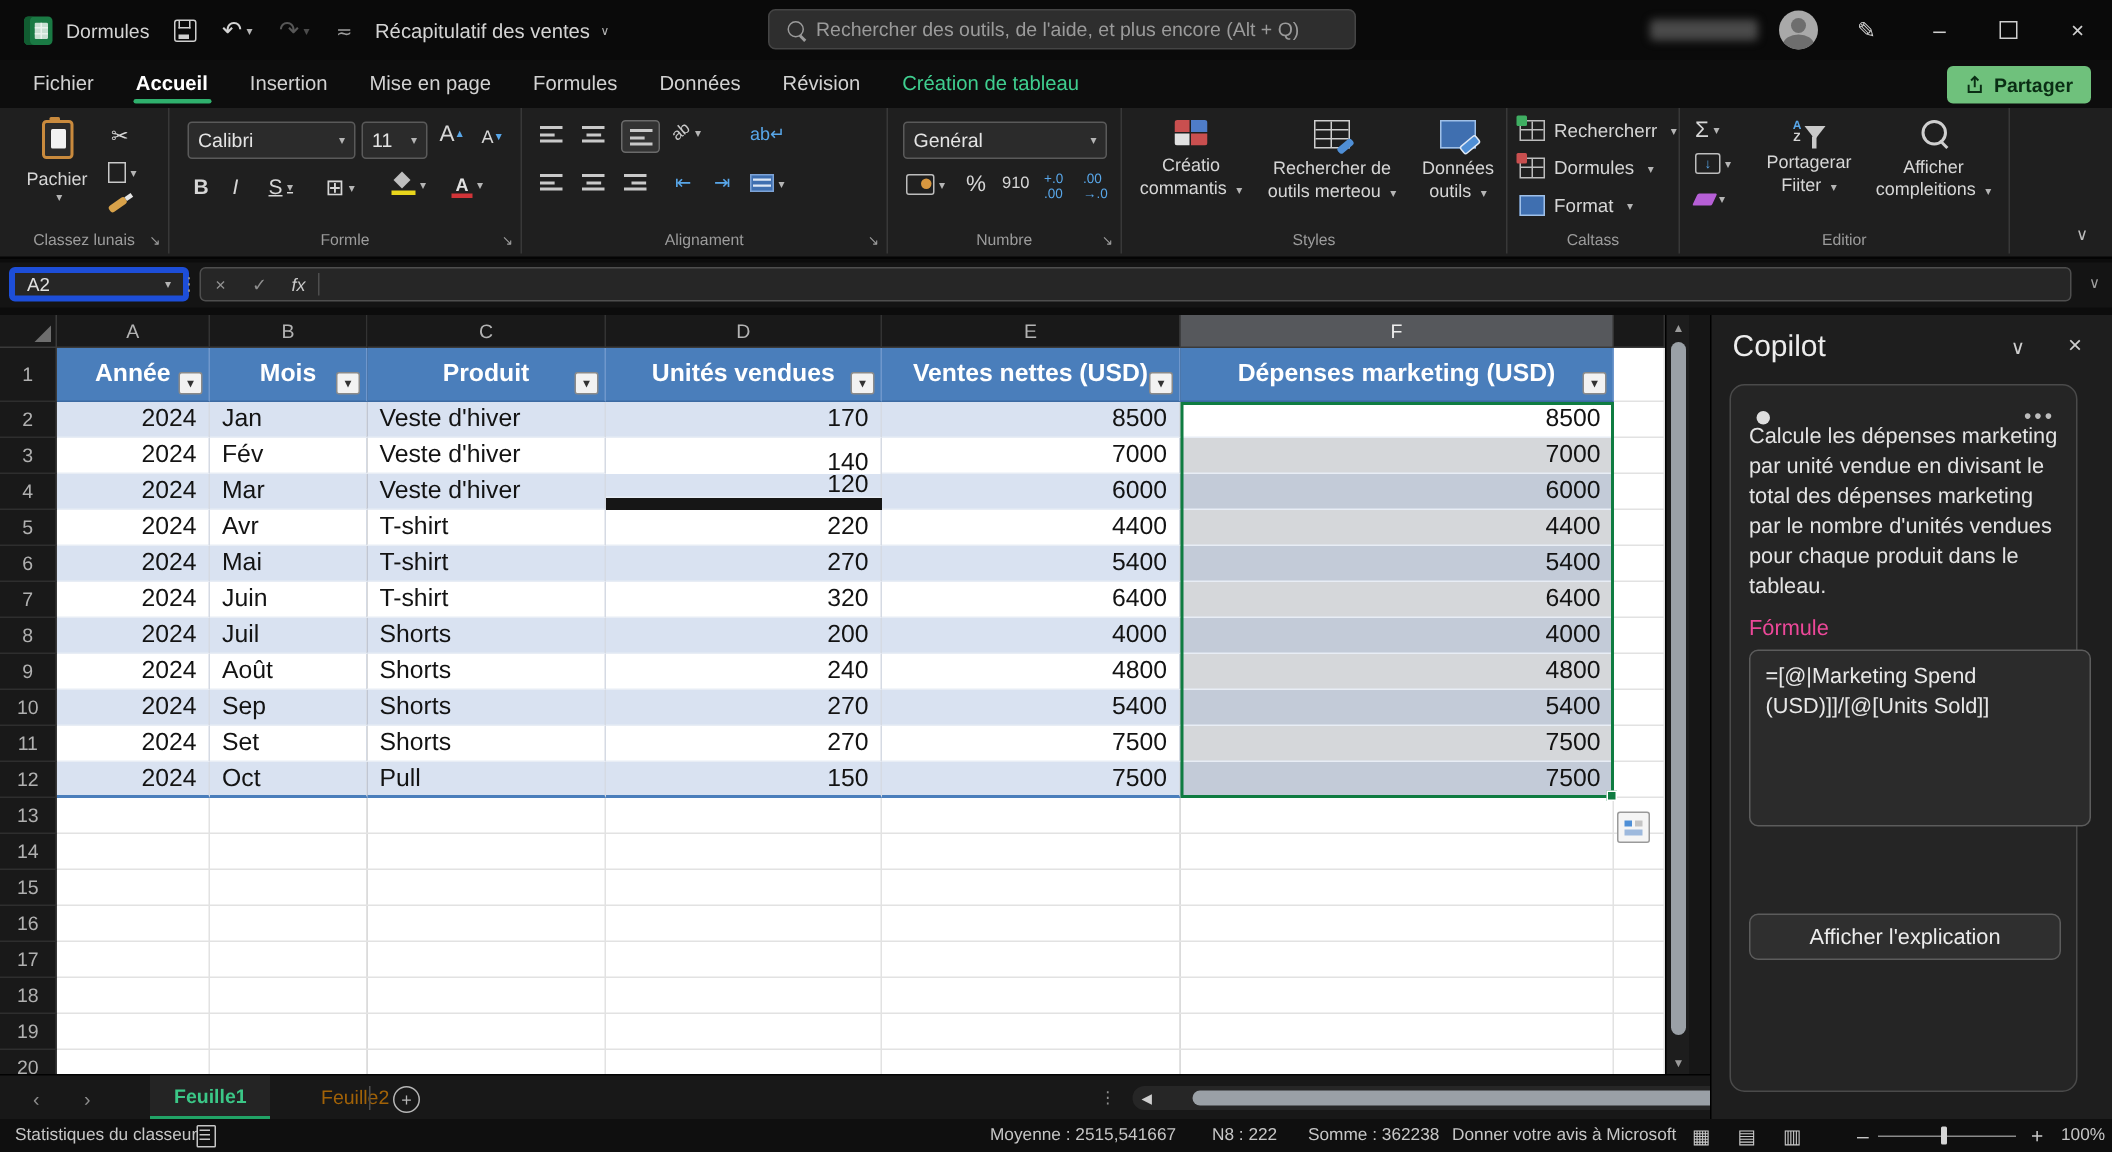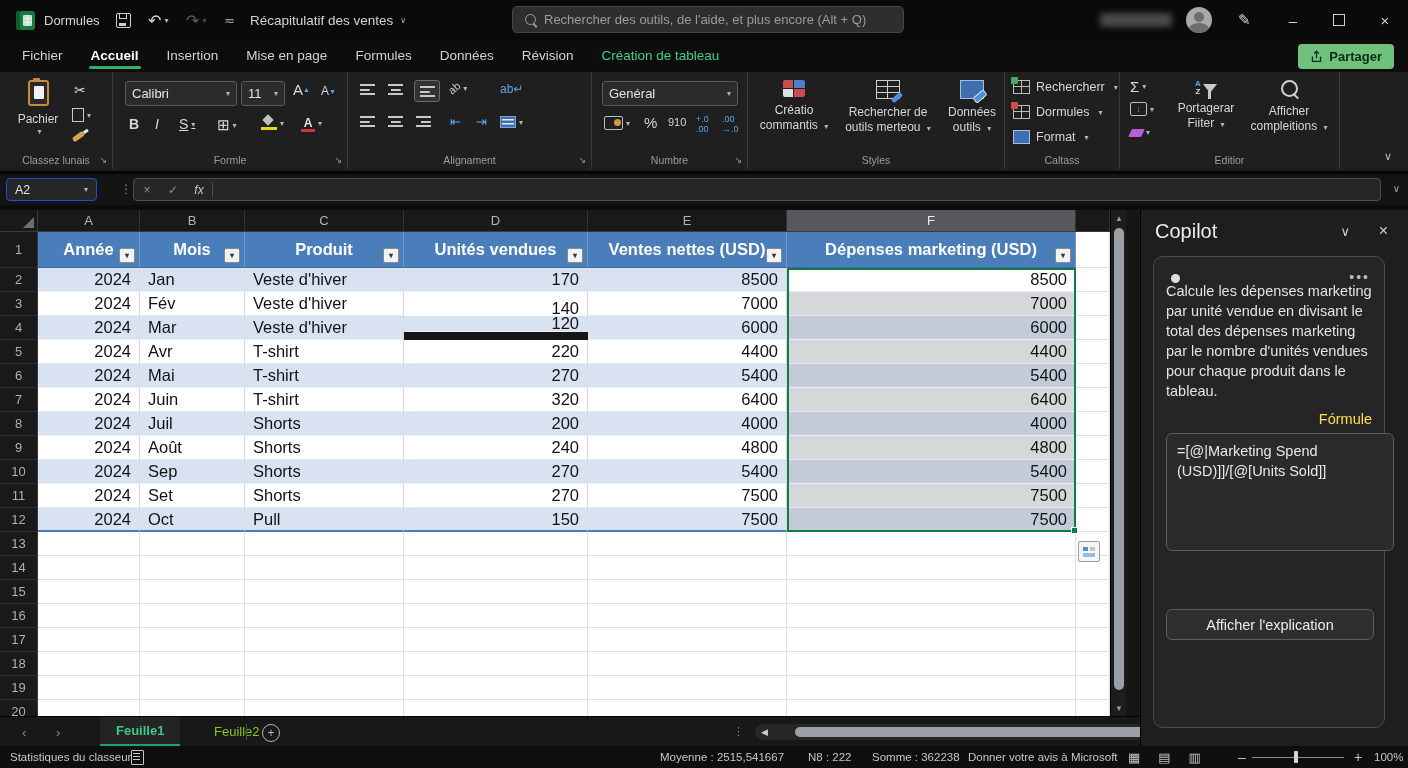--- a/index.html
+++ b/index.html
@@ -103,21 +103,21 @@
   .funnel{width:0;height:0;border-left:7px solid transparent;border-right:7px solid transparent;border-top:9px solid #c9c9c9;position:relative;}
   .funnel::after{content:"";position:absolute;left:-1.5px;top:-2px;width:3px;height:8px;background:#c9c9c9;}
   .ic-mag{width:13px;height:13px;border:2px solid #cfcfcf;border-radius:50%;position:relative;}
   .ic-mag::after{content:"";position:absolute;left:11px;top:11px;width:7px;height:2px;background:#cfcfcf;transform:rotate(45deg);transform-origin:0 0;}
   .filldown-ic{width:15px;height:12px;border:1.2px solid #bdbdbd;border-radius:2px;color:#58a6e8;font-size:9px;display:flex;align-items:center;justify-content:center;}
   .wrap-ic{font-size:12px;color:#58a6e8;}
   .orient-ic{font-size:11px;color:#c9c9c9;transform:rotate(-40deg);display:inline-block;}
 
   
   #formulabar{position:absolute;top:175px;left:0;width:1408px;height:30px;background:#141414;}
-  #namebox{position:absolute;left:6px;top:3px;width:91px;height:23px;background:#262626;border:1px solid #1d4ed8;border-radius:4px;
+  #namebox{position:absolute;left:6px;top:3px;width:120px;height:23px;background:#262626;border:4px solid #1d4ed8;border-radius:4px;
     color:#e0e0e0;font-size:12.5px;display:flex;align-items:center;justify-content:space-between;padding:0 8px;box-sizing:border-box;}
   #fxbox{position:absolute;left:133px;top:3px;width:1248px;height:23px;background:#262626;border:1px solid #4e4e4e;border-radius:4px;
     display:flex;align-items:center;box-sizing:border-box;}
   .fxic{width:26px;text-align:center;color:#8f8f8f;font-size:12px;}
   #fb-dots{position:absolute;left:120px;top:7px;color:#8f8f8f;font-size:12px;}
   #fb-chev{position:absolute;right:8px;top:8px;color:#9f9f9f;font-size:10px;}
 
   
   #sheet{position:absolute;top:210px;left:0;width:1140px;height:506px;background:#161616;overflow:hidden;}
   #letters{position:absolute;top:0;left:0;height:22px;display:flex;}
@@ -149,21 +149,21 @@
     display:flex;align-items:center;justify-content:center;}
   .qa-in{width:12px;height:10px;background:linear-gradient(#4f8fd6 0 0) 0 0/5px 4px no-repeat,linear-gradient(#9db9dd 0 0) 0 6px/12px 4px no-repeat,
     linear-gradient(#c4c4c4 0 0) 7px 0/5px 4px no-repeat;}
   #vscroll{position:absolute;left:1110px;top:0;width:16px;height:506px;background:#1d1d1d;border-left:1px solid #000;box-sizing:border-box;}
   .varrow{position:absolute;left:0;width:16px;height:16px;color:#9a9a9a;font-size:8px;display:flex;align-items:center;justify-content:center;}
   #vthumb{position:absolute;left:3px;top:18px;width:10px;height:462px;background:#9aa0a6;border-radius:5px;}
 
   
   #tabbar{position:absolute;top:716px;left:0;width:1140px;height:30px;background:#181818;border-top:1px solid #020202;box-sizing:border-box;}
   .navarr{position:absolute;top:0;height:30px;display:flex;align-items:center;color:#8d8d8d;font-size:13px;}
-  .stab{position:absolute;top:0;height:29px;display:flex;align-items:center;padding:0 16px;font-size:13px;color:#84cc16;}
+  .stab{position:absolute;top:0;height:29px;display:flex;align-items:center;padding:0 16px;font-size:13px;color:#a16207;}
   .stab.active{color:#3bc787;font-weight:bold;background:#242424;border-bottom:2.5px solid #21a366;box-sizing:border-box;}
   #addsheet{position:absolute;left:262px;top:7px;width:16px;height:16px;border:1.3px solid #b5b5b5;border-radius:50%;color:#b5b5b5;
     font-size:12px;display:flex;align-items:center;justify-content:center;line-height:1;}
   #tab-dots{position:absolute;left:733px;top:8px;color:#8f8f8f;font-size:11px;}
   #hscroll{position:absolute;left:755px;top:7px;width:466px;height:16px;background:#262626;border-radius:8px;display:flex;align-items:center;}
   #hthumb{position:absolute;left:40px;top:3px;width:370px;height:10px;background:#9aa0a6;border-radius:5px;}
   .harrow{position:absolute;top:3px;color:#cfcfcf;font-size:9px;}
 
   
   #statusbar{position:absolute;top:746px;left:0;width:1408px;height:22px;background:#0f0f0f;color:#c6c6c6;font-size:11.5px;}
@@ -179,21 +179,21 @@
   
   #copilot{position:absolute;top:210px;right:0;width:268px;height:536px;background:#1e1e1e;border-left:1px solid #000;box-sizing:border-box;}
   #cp-title{position:absolute;left:14px;top:10px;font-size:20px;color:#ececec;}
   #cp-chev{position:absolute;right:58px;top:14px;color:#cfcfcf;font-size:13px;}
   #cp-close{position:absolute;right:20px;top:12px;color:#cfcfcf;font-size:16px;}
   #cp-card{position:absolute;left:12px;top:46px;width:232px;height:472px;background:#252525;border:1px solid #4a4a4a;border-radius:10px;box-sizing:border-box;padding:12px;}
   .cp-logo{width:19px;height:19px;border-radius:50%;background:conic-gradient(from 210deg,#d94a86,#8a4bdc,#2f7fe8,#27c08d,#f2c040,#d94a86);position:relative;}
   .cp-logo::after{content:"";position:absolute;left:5px;top:5px;width:9px;height:9px;border-radius:50%;background:rgba(255,255,255,.85);}
   #cp-dots{position:absolute;right:14px;top:12px;color:#bdbdbd;font-size:14px;letter-spacing:2px;}
   #cp-text{margin-top:12px;color:#e3e3e3;font-size:14.5px;line-height:1.38;width:208px;}
-  #cp-formula-label{margin-top:10px;color:#fde047;font-size:14.5px;text-align:right;}
+  #cp-formula-label{margin-top:10px;color:#ec4899;font-size:14.5px;}
   #cp-formula{margin-top:6px;width:206px;height:100px;background:#2b2b2b;border:1px solid #5c5c5c;border-radius:6px;padding:8px 10px;
     color:#e8e8e8;font-size:14.5px;line-height:1.35;}
   #cp-btn{position:absolute;left:12px;top:352px;width:206px;height:29px;background:#2f2f2f;border:1px solid #5c5c5c;border-radius:6px;
     color:#ececec;font-size:14.5px;display:flex;align-items:center;justify-content:center;}
 </style>
 </head>
 <body>
 
 <div id="stage">
 

